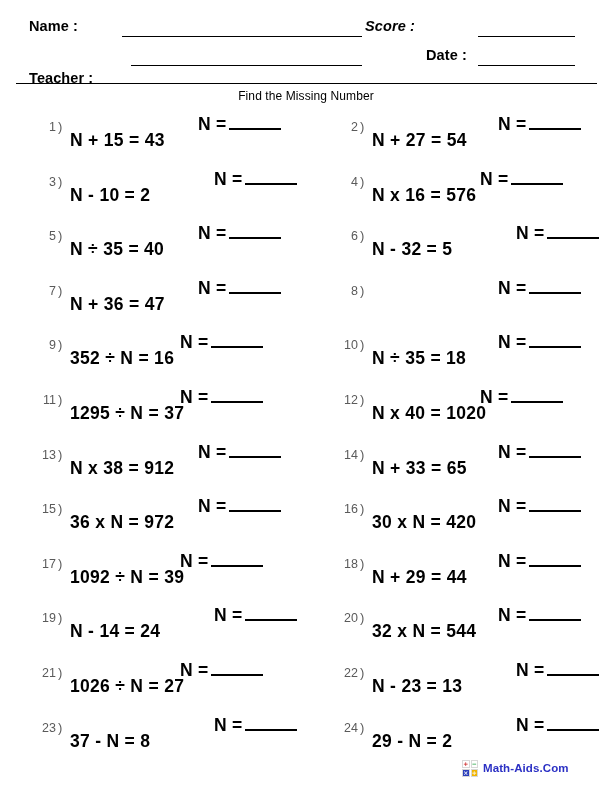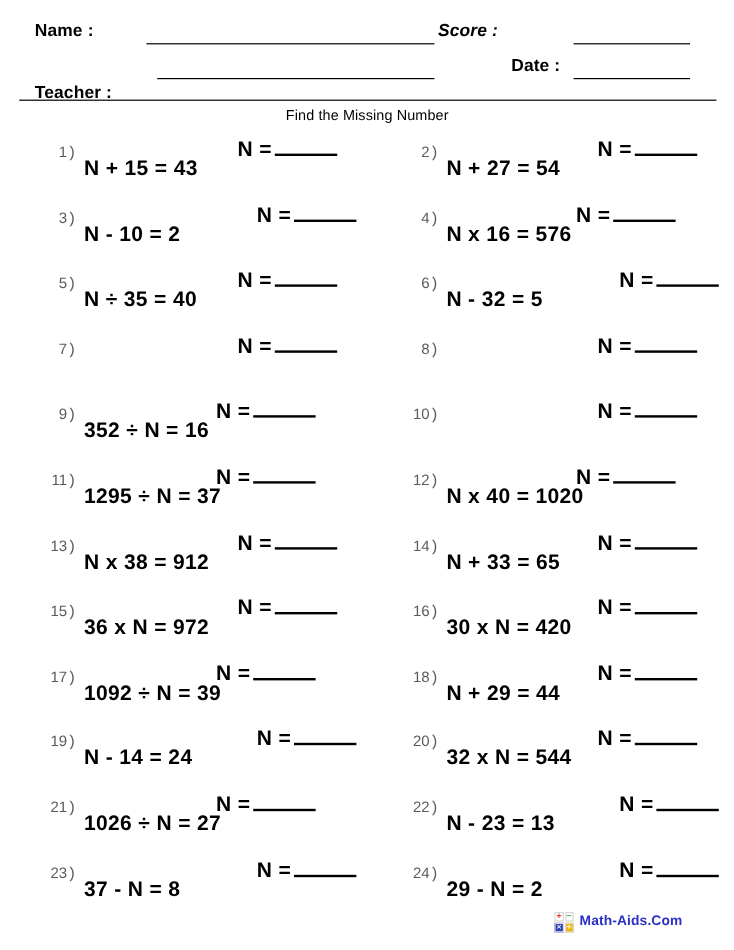--- a/index.html
+++ b/index.html
@@ -242,38 +242,40 @@
         <span class="p-num">6</span>
         <span class="p-paren">)</span>
         <span class="p-expr">N - 32  = 5</span>
         <span class="p-answer"><span class="p-eq">N =</span><span class="p-blank"></span></span>
       </div>
     </div>
     <div class="prob-row">
       <div class="problem col-left">
         <span class="p-num">7</span>
         <span class="p-paren">)</span>
+        <span class="p-expr">N + 36  = 47</span>
         <span class="p-answer"><span class="p-eq">N =</span><span class="p-blank"></span></span>
       </div>
       <div class="problem col-right">
         <span class="p-num">8</span>
         <span class="p-paren">)</span>
         <span class="p-answer"><span class="p-eq">N =</span><span class="p-blank"></span></span>
       </div>
     </div>
     <div class="prob-row">
       <div class="problem col-left ans-tight">
         <span class="p-num">9</span>
         <span class="p-paren">)</span>
         <span class="p-expr">352 ÷ N  = 16</span>
         <span class="p-answer"><span class="p-eq">N =</span><span class="p-blank"></span></span>
       </div>
       <div class="problem col-right">
         <span class="p-num">10</span>
         <span class="p-paren">)</span>
+        <span class="p-expr">N ÷ 35  = 18</span>
         <span class="p-answer"><span class="p-eq">N =</span><span class="p-blank"></span></span>
       </div>
     </div>
     <div class="prob-row">
       <div class="problem col-left ans-tight">
         <span class="p-num">11</span>
         <span class="p-paren">)</span>
         <span class="p-expr">1295 ÷ N  = 37</span>
         <span class="p-answer"><span class="p-eq">N =</span><span class="p-blank"></span></span>
       </div>

